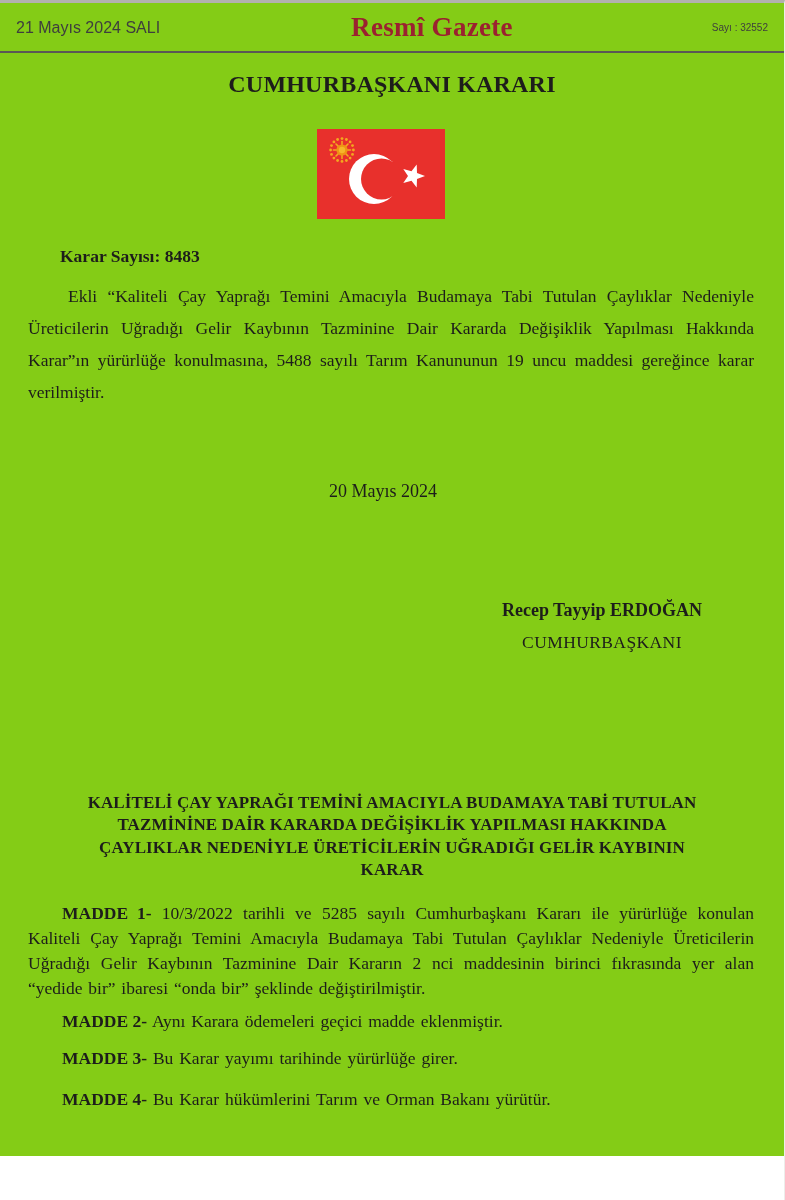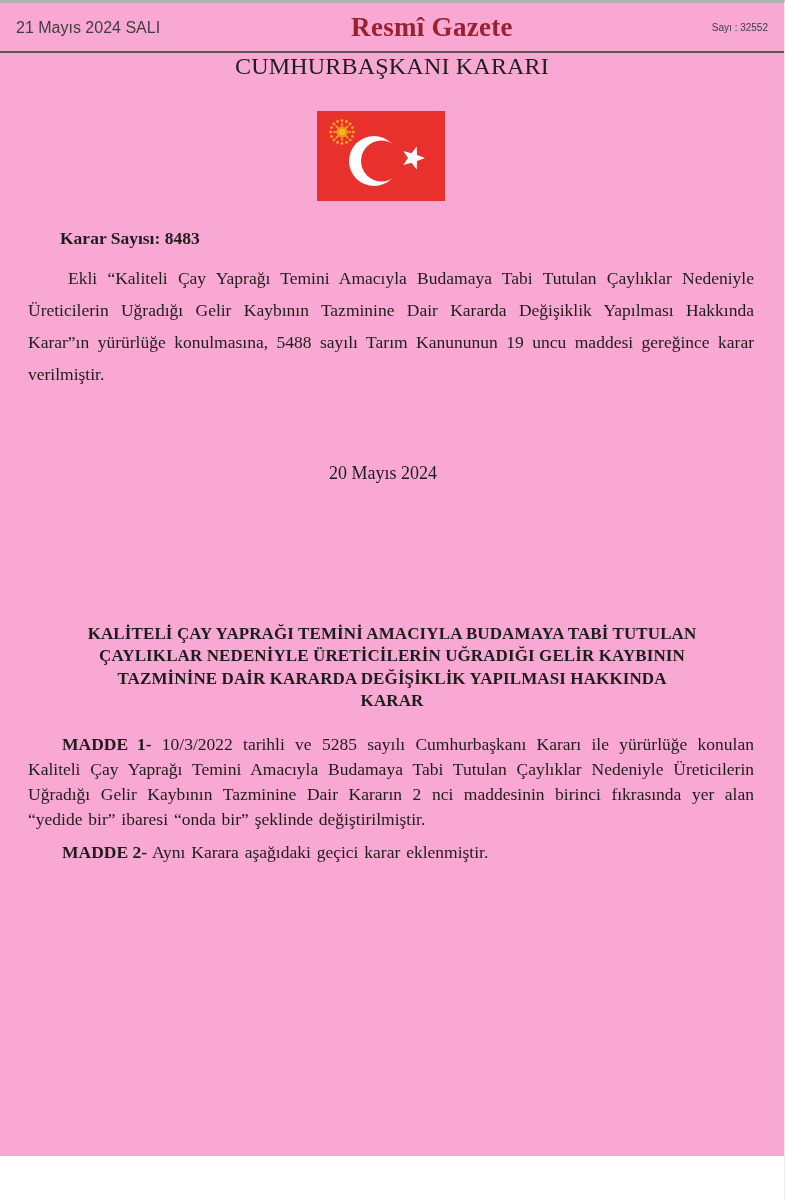--- a/index.html
+++ b/index.html
@@ -1,20 +1,20 @@
 <!DOCTYPE html>
 <html lang="tr"><head>
 <meta charset="utf-8">
 <style>
   html,body{margin:0;padding:0;background:#ffffff;}
   .page{
     position:relative;
     width:785px;height:1200px;
     margin:0;
-    background:#f9a8d4;
+    background:#84cc16;
     border-top:3px solid #b3b1ae;
     border-right:1px solid #ededeb;
     box-sizing:border-box;
     font-family:"Liberation Serif", serif;
     color:#1d1d1b;
     overflow:hidden;
   }
   .bottom-strip{
     position:absolute;left:0;right:0;bottom:0;height:44px;background:#ffffff;
   }
@@ -29,21 +29,22 @@
     font-size:16px;color:#3e3e3e;
   }
   .gz-issue{font-size:10px;}
   .gz-title{
     font-size:27px;font-weight:bold;color:#9b2130;
     letter-spacing:0.3px;
     transform:translateX(-4px);
   }
   
   .decree-heading{
-    text-align:center;font-weight:normal;font-size:24px;
+    margin-top:18px;
+    text-align:center;font-weight:bold;font-size:24px;
     letter-spacing:0.2px;line-height:26px;
   }
   .flag-wrap{
     margin-top:32px;
     display:flex;justify-content:center;
     transform:translateX(-11px);
   }
   .decision-no{
     margin:26px 1px 0 60px;
     font-weight:bold;font-size:17.5px;line-height:22px;
@@ -144,30 +145,34 @@
     </svg>
   </div>
 
   <div class="decision-no">Karar Sayısı: 8483</div>
 
   <p class="decree-body just">Ekli “Kaliteli Çay Yaprağı Temini Amacıyla Budamaya Tabi Tutulan Çaylıklar Nedeniyle Üreticilerin Uğradığı Gelir Kaybının Tazminine Dair Kararda Değişiklik Yapılması Hakkında Karar”ın yürürlüğe konulmasına, 5488 sayılı Tarım Kanununun 19 uncu maddesi gereğince karar verilmiştir.</p>
 
   <div class="decree-date">20 Mayıs 2024</div>
 
   <div class="signature">
+    <div class="signature-name">Recep Tayyip ERDOĞAN</div>
+    <div class="signature-title">CUMHURBAŞKANI</div>
   </div>
 
   <div class="karar-title">
     <div>KALİTELİ ÇAY YAPRAĞI TEMİNİ AMACIYLA BUDAMAYA TABİ TUTULAN</div>
+    <div>TAZMİNİNE DAİR KARARDA DEĞİŞİKLİK YAPILMASI HAKKINDA</div>
     <div>ÇAYLIKLAR NEDENİYLE ÜRETİCİLERİN UĞRADIĞI GELİR KAYBININ</div>
-    <div>TAZMİNİNE DAİR KARARDA DEĞİŞİKLİK YAPILMASI HAKKINDA</div>
     <div>KARAR</div>
   </div>
 
   <p class="article just a-m1"><b>MADDE 1-</b><span> 10/3/2022 tarihli ve 5285 sayılı Cumhurbaşkanı Kararı ile yürürlüğe konulan Kaliteli Çay Yaprağı Temini Amacıyla Budamaya Tabi Tutulan Çaylıklar Nedeniyle Üreticilerin Uğradığı Gelir Kaybının Tazminine Dair Kararın 2 nci maddesinin birinci fıkrasında yer alan “yedide bir” ibaresi “onda bir” şeklinde değiştirilmiştir.</span></p>
 
-  <p class="article just a-m2"><b>MADDE 2-</b><span> Aynı Karara aşağıdaki geçici karar eklenmiştir.</span></p>
+  <p class="article just a-m2"><b>MADDE 2-</b><span> Aynı Karara ödemeleri geçici madde eklenmiştir.</span></p>
 
 
+  <p class="article just a-m3"><b>MADDE 3-</b><span> Bu Karar yayımı tarihinde yürürlüğe girer.</span></p>
 
+  <p class="article just a-m4"><b>MADDE 4-</b><span> Bu Karar hükümlerini Tarım ve Orman Bakanı yürütür.</span></p>
 
   <div class="bottom-strip"></div>
 </div>
 
 </body></html>

